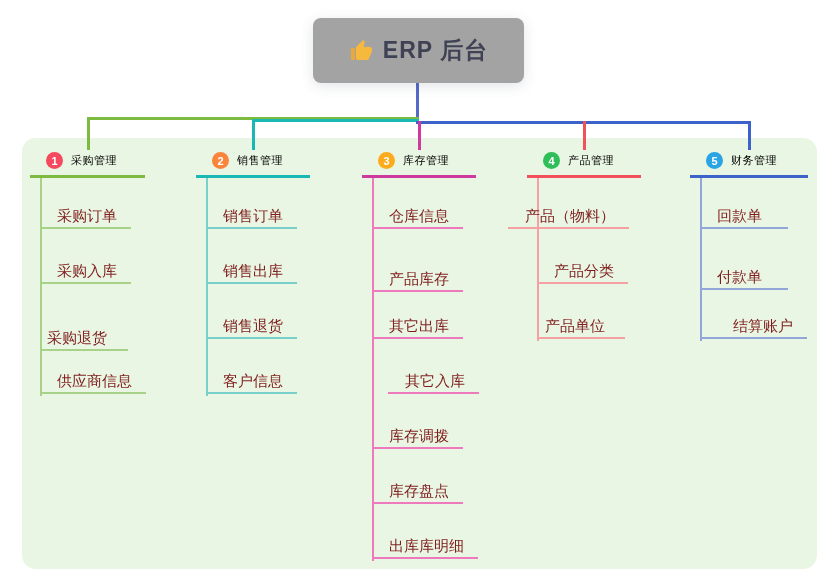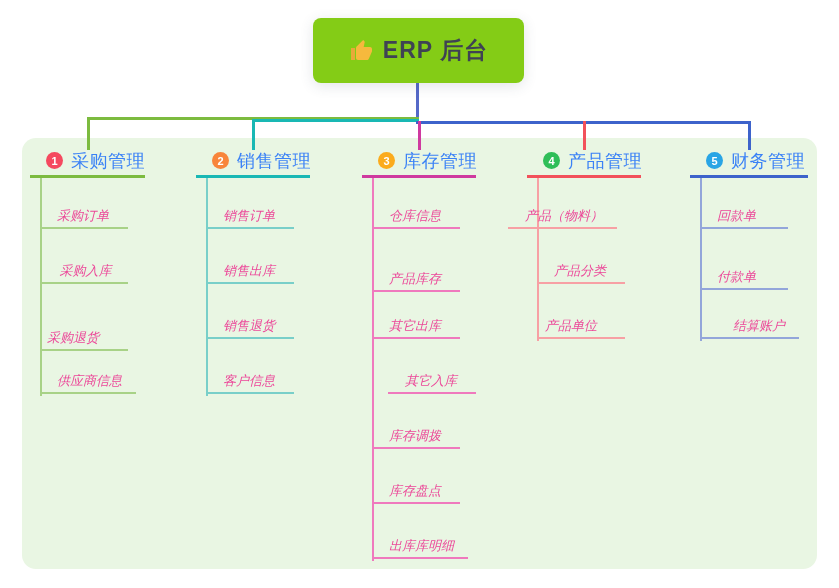--- a/index.html
+++ b/index.html
@@ -23,21 +23,21 @@
     background: #e9f6e3;
     border-radius: 14px;
   }
 
   .root-node {
     position: absolute;
     left: 313px;
     top: 18px;
     width: 211px;
     height: 65px;
-    background: #84cc16;
+    background: #a3a3a3;
     border-radius: 8px;
     box-shadow: 0 3px 14px rgba(60, 70, 90, 0.14);
     display: flex;
     align-items: center;
     justify-content: center;
     gap: 10px;
     z-index: 5;
   }
   .root-node .root-label {
     font-size: 23px;
@@ -66,40 +66,39 @@
     border-radius: 50%;
     color: #ffffff;
     font-size: 11px;
     font-weight: bold;
     display: flex;
     align-items: center;
     justify-content: center;
     flex: 0 0 auto;
   }
   .branch-label {
-    font-size: 18px;
-    color: #3b82f6;
+    font-size: 11px;
+    color: #000000;
     white-space: nowrap;
     letter-spacing: 0.5px;
   }
 
   .child-vline { position: absolute; width: 2px; }
 
   .child-node {
     position: absolute;
     height: 26px;
     line-height: 26px;
     padding: 0 14px 0 17px;
     min-width: 88px;
     border-bottom: 2px solid #000;
-    font-size: 13px;
-    color: #ec4899;
+    font-size: 15px;
+    color: #7f1d1d;
     white-space: nowrap;
     z-index: 2;
-    font-style: italic;
   }
 </style>
 </head>
 <body>
 
 <div class="canvas">
 
   <div class="panel"></div>
 
   <div id="connector-layer">

